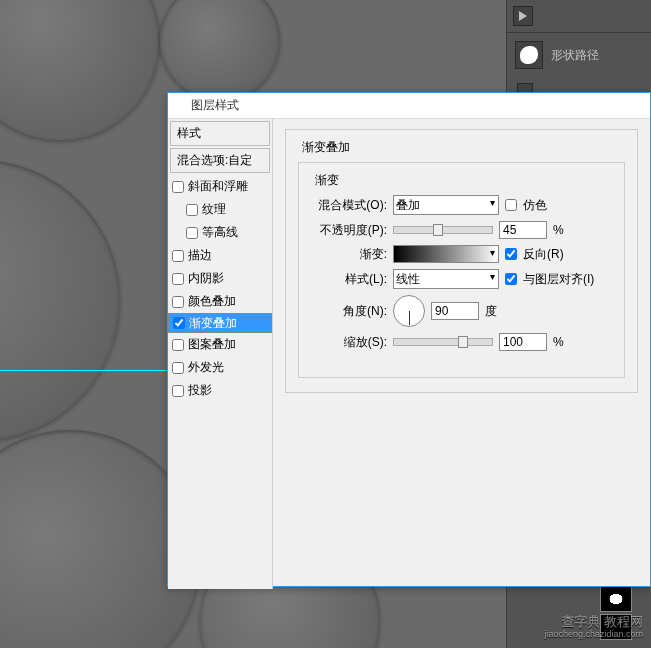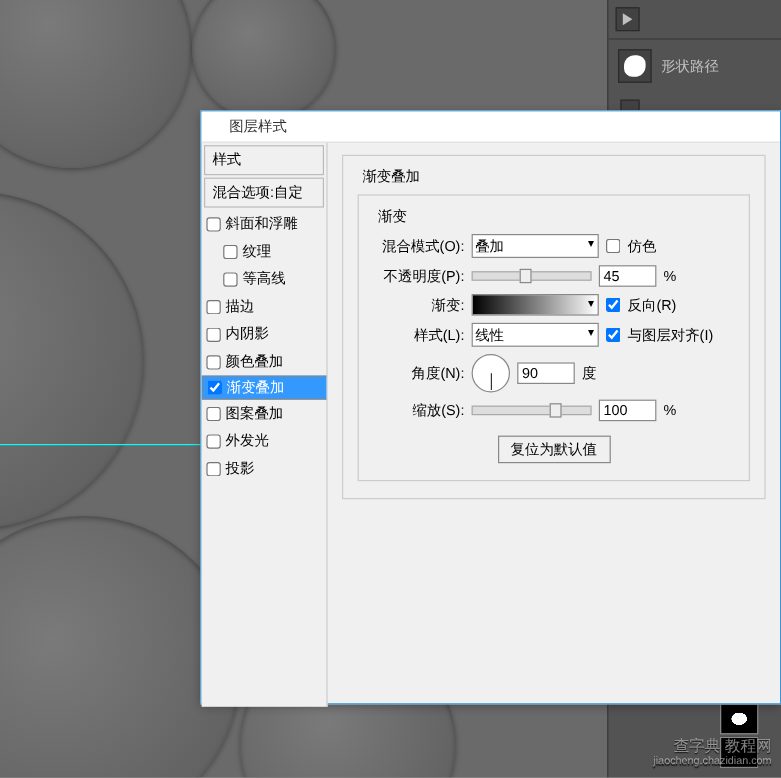--- a/index.html
+++ b/index.html
@@ -196,19 +196,18 @@
           <div class="frow">
             <span class="flabel">缩放(S):</span>
             <div class="slider">
                 <div class="knob" style="left:70%;"></div>
               </div>
             <input class="num" value="100" style="">
             <span>%</span>
           </div>
 
           <div class="btn-row">
-            <button class="btn">复位为默认值</button>
           </div>
         </div>
       </div>
     </div>
   </div>
 </div>
 
 </body></html>

